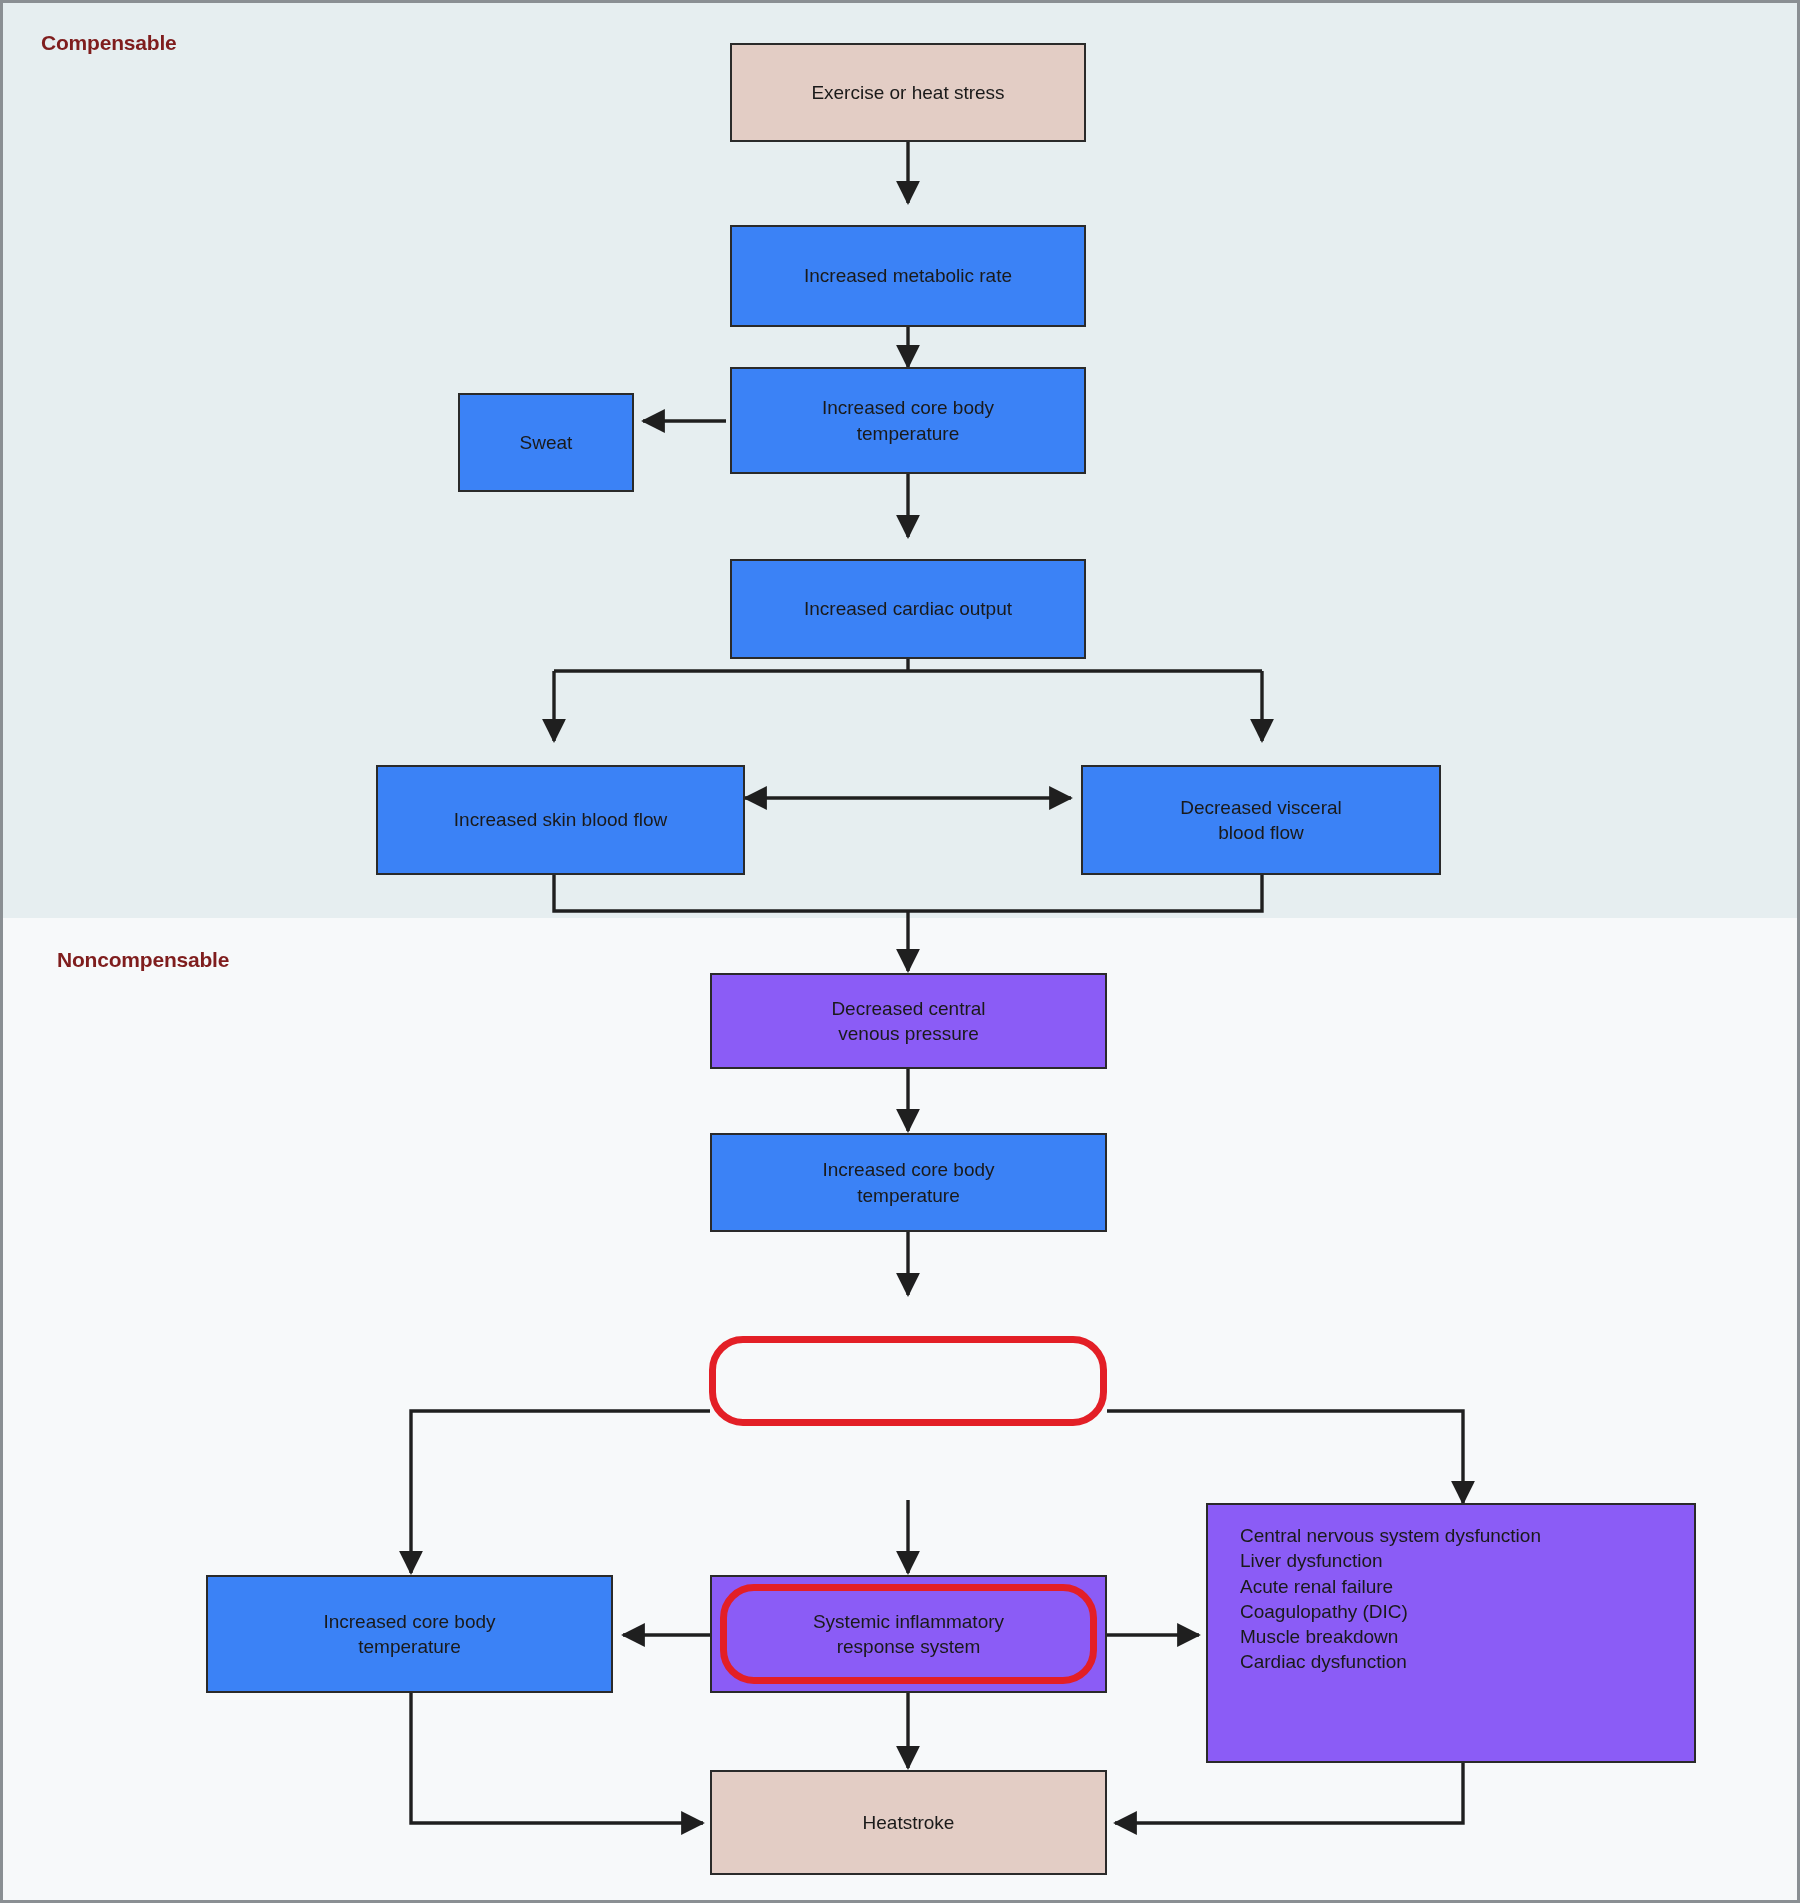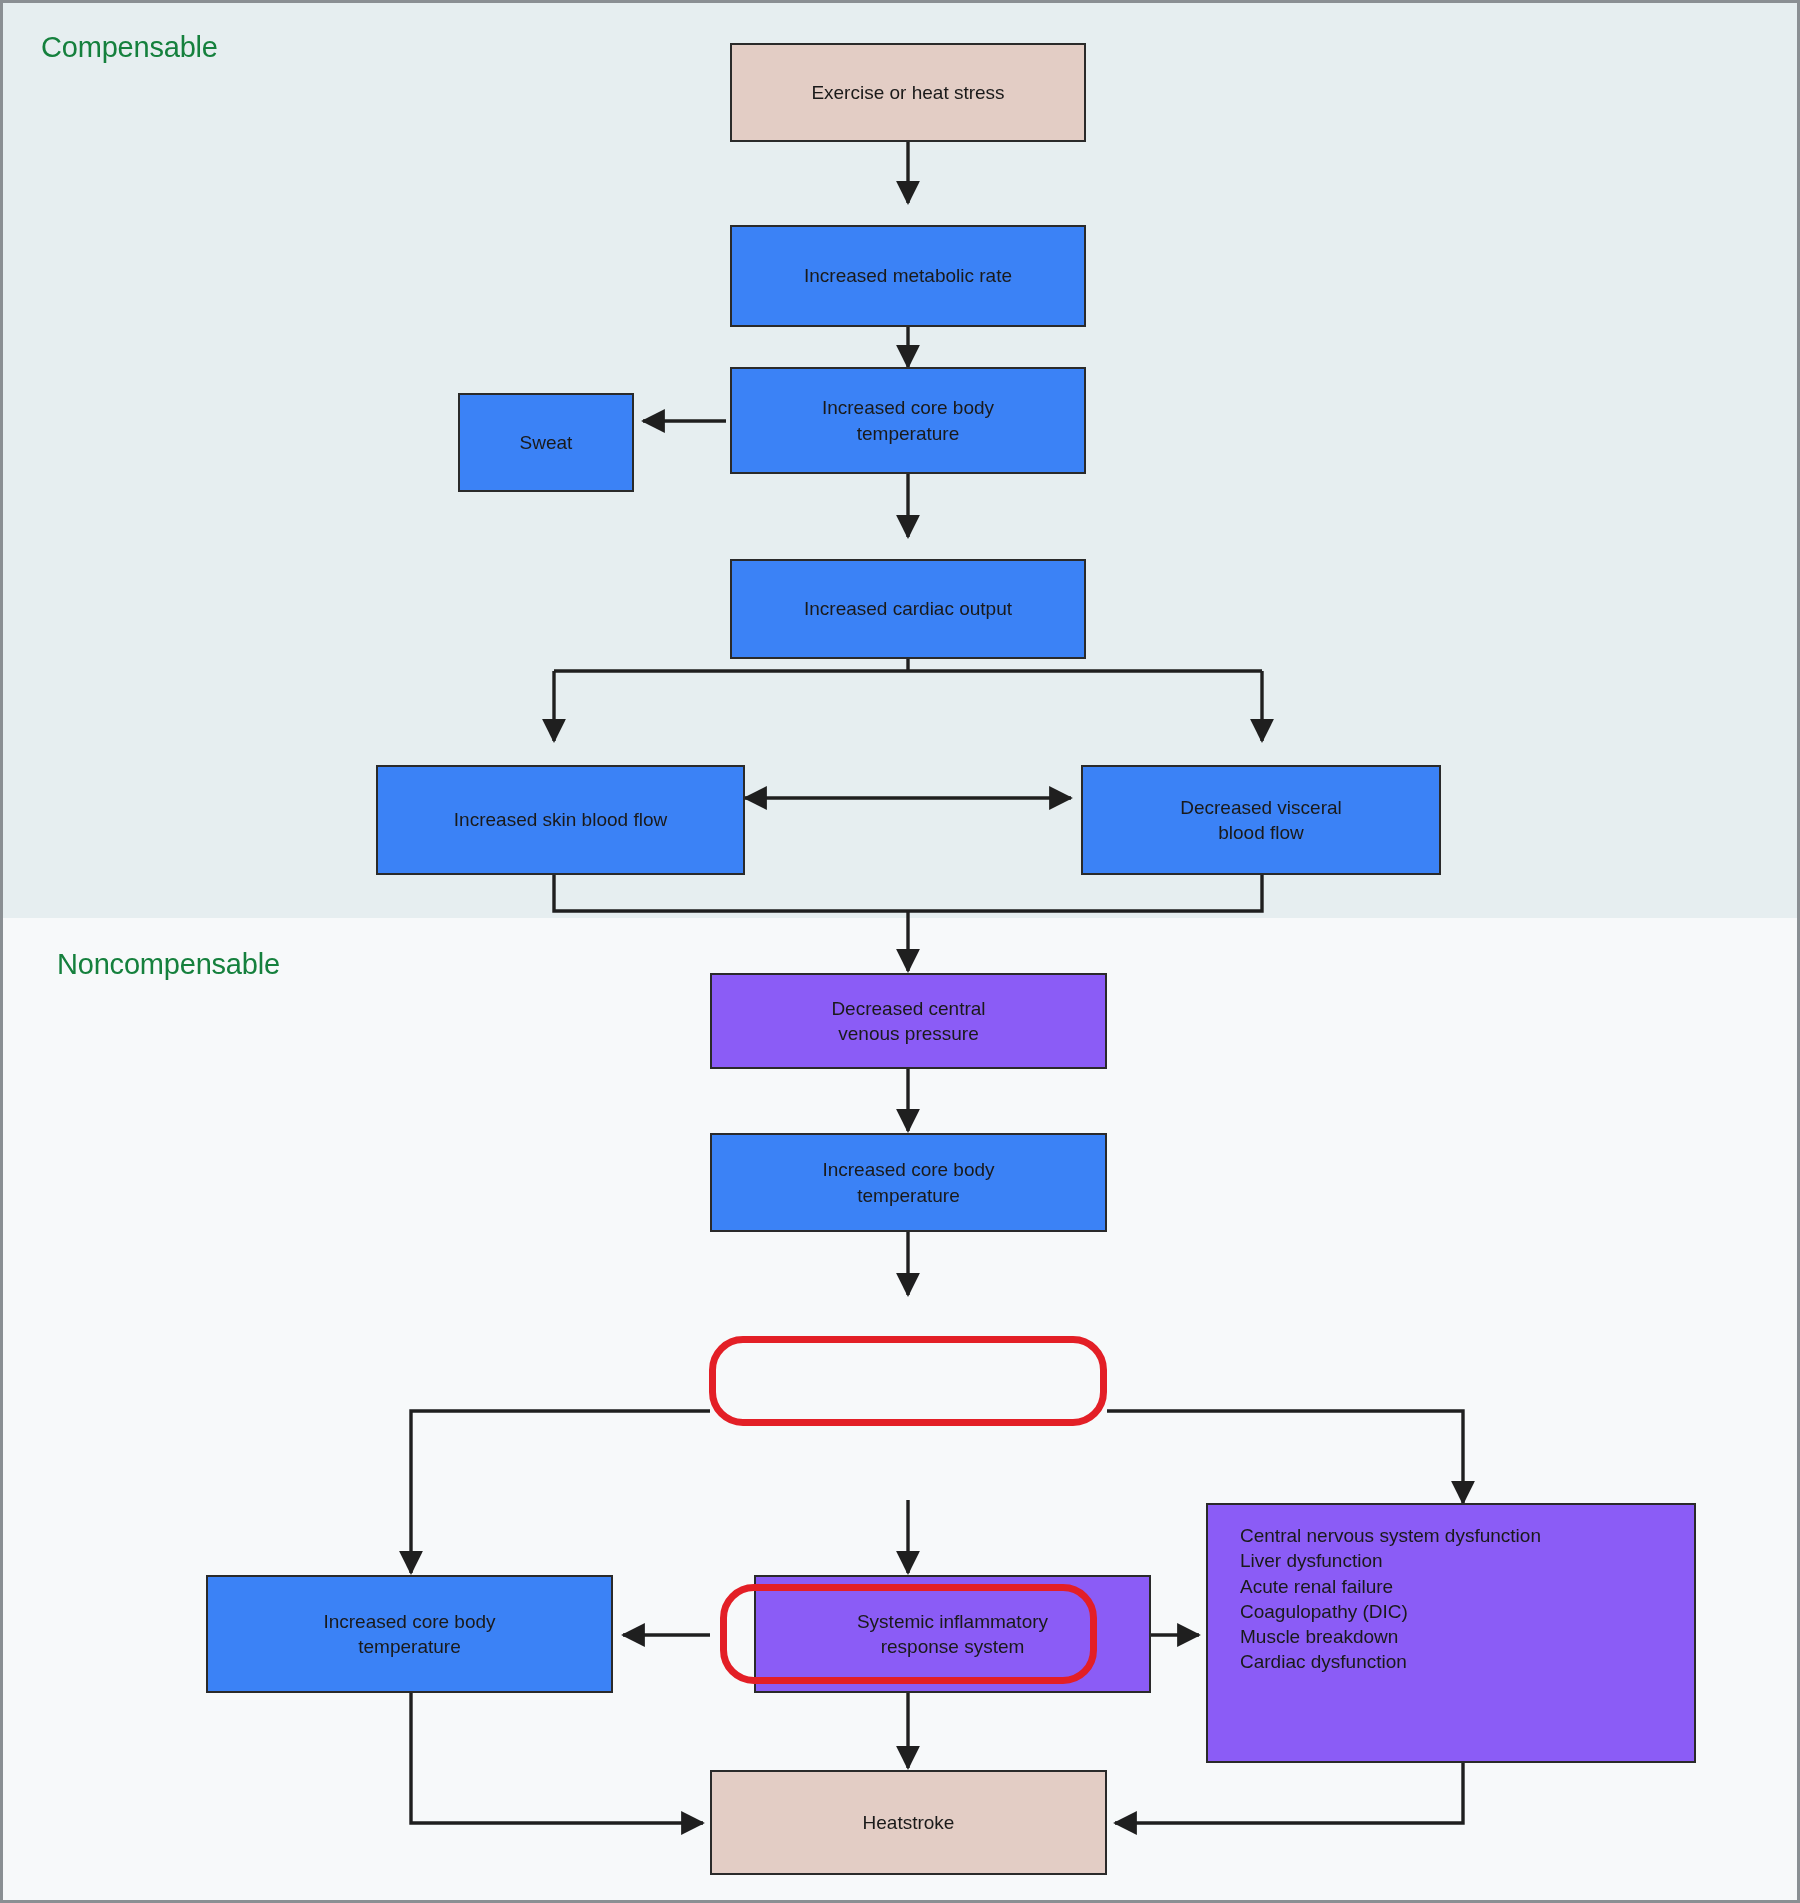--- a/index.html
+++ b/index.html
@@ -24,23 +24,23 @@
     background: #e6eef0;
   }
   .zone-noncompensable {
     position: absolute;
     left: 0; top: 915px;
     width: 1800px; height: 988px;
     background: #f7f9fa;
   }
   .zone-label {
     position: absolute;
-    font-weight: normal;
-    font-size: 29px;
-    color: #15803d;
+    font-weight: bold;
+    font-size: 21px;
+    color: #7f1d1d;
     letter-spacing: -0.2px;
     white-space: nowrap;
   }
   
   #wires {
     position: absolute;
     left: 0; top: 0;
     width: 1800px; height: 1903px;
     pointer-events: none;
   }
@@ -181,21 +181,21 @@
 temperature</span>
   </div>
 
   <div class="ring" style="left:706px; top:1333px; width:398px; height:90px;"></div>
 
   <div class="node fill-amber" style="left:203px; top:1572px; width:407px; height:118px;">
     <span class="node-text">Increased core body
 temperature</span>
   </div>
 
-  <div class="node fill-cream" style="left:707px; top:1572px; width:397px; height:118px;margin-left:44px;">
+  <div class="node fill-cream" style="left:707px; top:1572px; width:397px; height:118px;">
     <span class="node-text">Systemic inflammatory
 response system</span>
   </div>
   <div class="ring" style="left:717px; top:1581px; width:377px; height:100px;"></div>
 
   <div class="node listbox fill-cream" style="left:1203px; top:1500px; width:490px; height:260px;padding-left:32px;">
     <div style="width:100%;">
       <span class="listline">Central nervous system dysfunction</span>
       <span class="listline">Liver dysfunction</span>
       <span class="listline">Acute renal failure</span>

